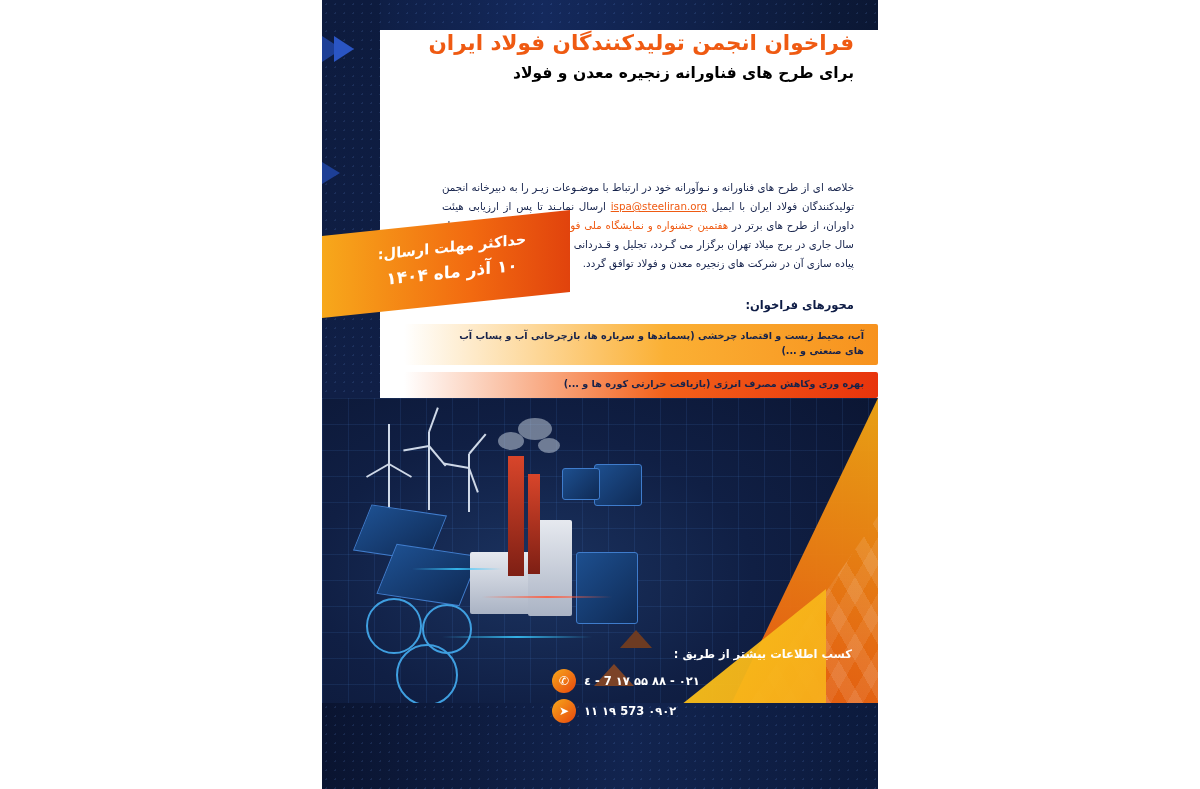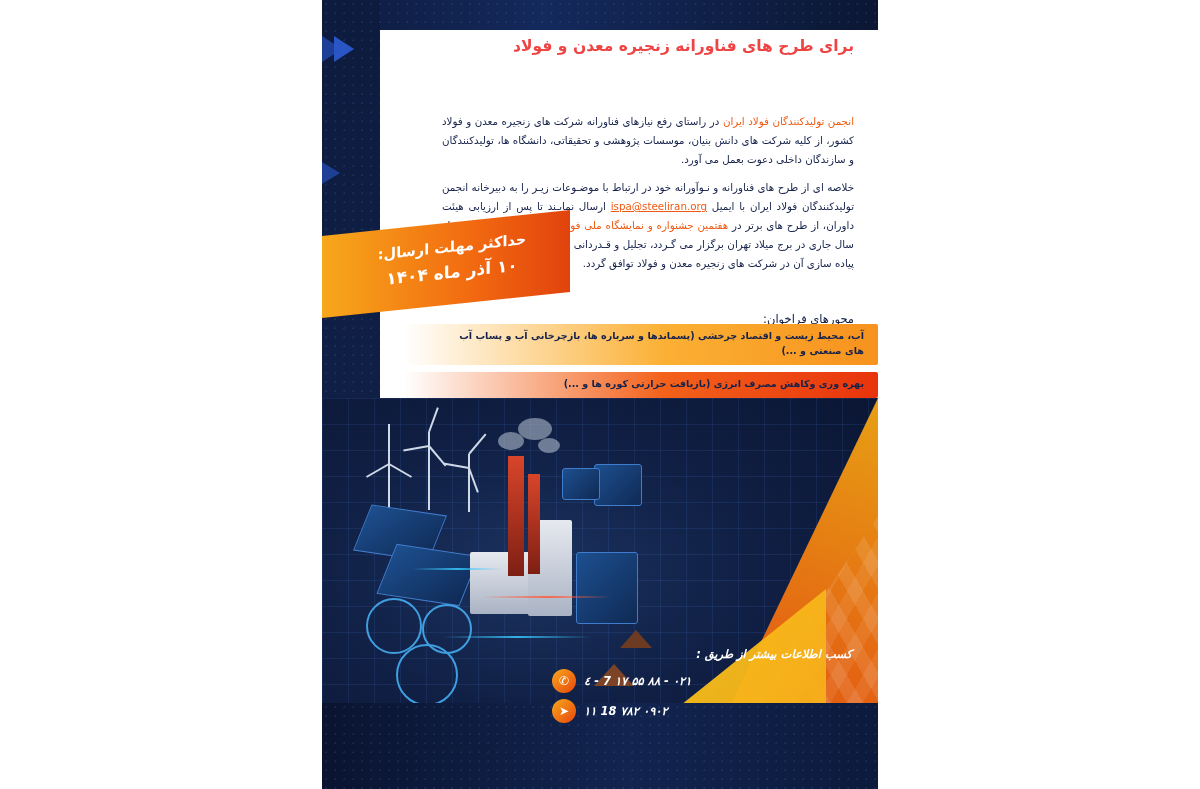--- a/index.html
+++ b/index.html
@@ -45,21 +45,21 @@
 
   
   .head{
     position:absolute;right:24px;top:30px;width:430px;text-align:right;
   }
   .head h1{
     margin:0;font-size:21.5px;font-weight:bold;color:#ef5a12;letter-spacing:-.2px;
     line-height:1.25;
   }
   .head h2{
-    margin:6px 0 0 0;font-size:15.5px;font-weight:bold;color:#ef4444;line-height:1.35;
+    margin:6px 0 0 0;font-size:15.5px;font-weight:bold;color:#000000;line-height:1.35;
   }
 
   
   .para{
     position:absolute;right:24px;width:412px;text-align:justify;direction:rtl;
     font-size:10.3px;line-height:1.85;color:#15224b;
   }
   .p1{top:112px;}
   .p2{top:178px;}
   .or{color:#ef5a12;}
@@ -74,21 +74,21 @@
   .ribbon-txt{
     position:absolute;left:14px;top:244px;width:232px;height:70px;
     transform:skewY(-6deg);transform-origin:left top;
     color:#ffffff;text-align:center;direction:rtl;
   }
   .ribbon-txt .l1{font-size:14.5px;font-weight:bold;margin-top:7px;}
   .ribbon-txt .l2{font-size:17px;font-weight:bold;margin-top:7px;}
 
   
   .topics-title{
-    position:absolute;right:24px;top:312px;font-size:11.5px;font-weight:normal;color:#0e1c45;
+    position:absolute;right:24px;top:298px;font-size:11.5px;font-weight:bold;color:#0e1c45;
   }
   .topics{position:absolute;right:0px;top:324px;width:474px;}
   .topic{
     position:relative;margin-bottom:7px;height:auto;display:flex;align-items:center;
     justify-content:flex-start;color:#16224a;
   }
   .bar{
     position:relative;width:100%;border-radius:2px;padding:5px 14px 6px 40px;
     box-sizing:border-box;text-align:right;font-size:9.6px;font-weight:bold;line-height:1.55;
     direction:rtl;
@@ -144,21 +144,21 @@
   .turb-pole{position:absolute;width:2px;background:#cfd9e8;}
   .blade{position:absolute;width:2px;height:26px;background:#cfd9e8;transform-origin:bottom center;}
 
   .smoke{position:absolute;border-radius:50%;background:rgba(190,200,215,.55);}
 
   .glow-line{position:absolute;height:2px;background:linear-gradient(90deg,rgba(60,200,255,0),#39c8ff,rgba(60,200,255,0));opacity:.85;}
   .glow-line-r{position:absolute;height:2px;background:linear-gradient(90deg,rgba(255,90,60,0),#ff5a3c,rgba(255,90,60,0));opacity:.85;}
 
   
   .contact{
-    position:absolute;right:26px;bottom:60px;width:300px;color:#ffffff;direction:rtl;font-style:italic;
+    position:absolute;right:26px;bottom:60px;width:300px;color:#ffffff;direction:rtl;
   }
   .contact .ttl{font-size:11.5px;font-weight:bold;margin-bottom:8px;}
   .crow{display:flex;align-items:center;justify-content:flex-end;gap:8px;margin-bottom:6px;}
   .cnum{font-size:11.5px;font-weight:bold;letter-spacing:.5px;}
   .cicon{
     width:24px;height:24px;border-radius:50%;
     background:linear-gradient(135deg,#f7a81b,#e8470d);
     display:flex;align-items:center;justify-content:center;color:#ffffff;font-size:12px;
   }
   .cicon.tg{background:linear-gradient(135deg,#f7a81b,#e8470d);}
@@ -177,26 +177,24 @@
         <div class="navy-dots"></div>
       </div>
 
     <div class="sheet"></div>
 
     <div class="chev chev-1"></div>
     <div class="chev chev-1b"></div>
     <div class="chev chev-2"></div>
 
     <div class="head">
+      <h1>فراخوان انجمن تولیدکنندگان فولاد ایران</h1>
       <h2>برای طرح های فناورانه زنجیره معدن و فولاد</h2>
     </div>
 
-    <div class="para p1">
-      <span class="or">انجمن تولیدکنندگان فولاد ایران</span><span> در راستای رفع نیازهای فناورانه شرکت های زنجیره معدن و فولاد کشور، از کلیه شرکت های دانش بنیان، موسسات پژوهشی و تحقیقاتی، دانشگاه ها، تولیدکنندگان و سازندگان داخلی دعوت بعمل می آورد.</span>
-    </div>
 
     <div class="para p2">
       <span>خلاصه ای از طرح های فناورانه و نـوآورانه خود در ارتباط با موضـوعات زیـر را به دبیرخانه انجمن تولیدکنندگان فولاد ایران با ایمیل </span><a class="mail" href="#">ispa@steeliran.org</a><span> ارسال نمایـند تا پس از ارزیابی هیئت داوران، از طرح های برتر در </span><span class="or">هفتمین جشنواره و نمایشگاه ملی فولاد ایران</span><span> که از ۲۳ الی ۲۵ ماه سال جاری در برج میلاد تهران برگزار می گـردد، تجلیل و قـدردانی بعمل آیـد و سپس برای اجرا و پیاده سازی آن در شرکت های زنجیره معدن و فولاد توافق گردد.</span>
     </div>
 
     <div class="ribbon"></div>
     <div class="ribbon-txt">
       <div class="l1">حداکثر مهلت ارسال:</div>
       <div class="l2">۱۰ آذر ماه ۱۴۰۴</div>
     </div>
@@ -278,20 +276,20 @@
         <div class="navy-dots"></div>
       </div>
 
       <div class="contact">
         <div class="ttl">کسب اطلاعات بیشتر از طریق :</div>
         <div class="crow">
           <div class="cnum">۰۲۱ - ۸۸ ۵۵ ۱۷ 7 - ٤</div>
           <div class="cicon">✆</div>
         </div>
         <div class="crow">
-          <div class="cnum">۰۹۰۲ ۷۸۲ 18 ۱۱</div>
+          <div class="cnum">۰۹۰۲ 573 ۱۹ ۱۱</div>
           <div class="cicon tg">➤</div>
         </div>
       </div>
     </div>
 
   </div>
 </div>
 
 </body></html>

